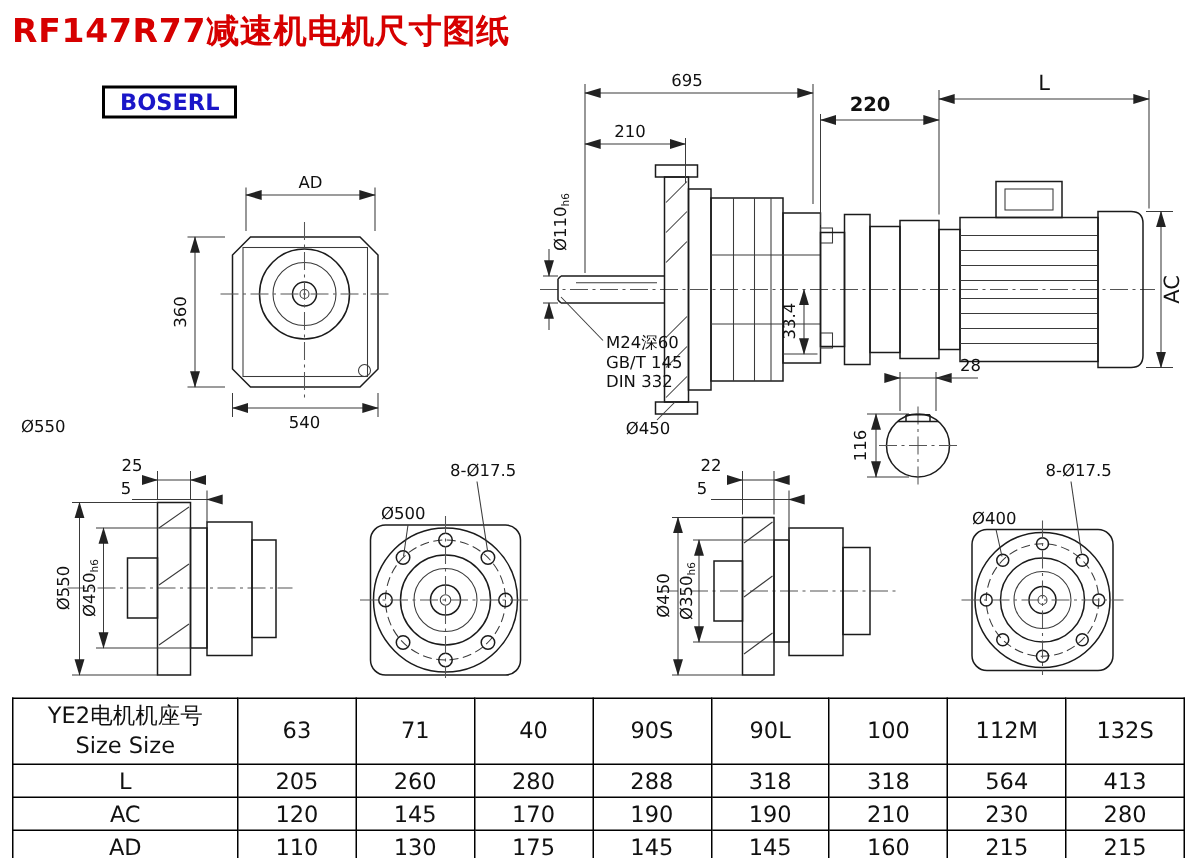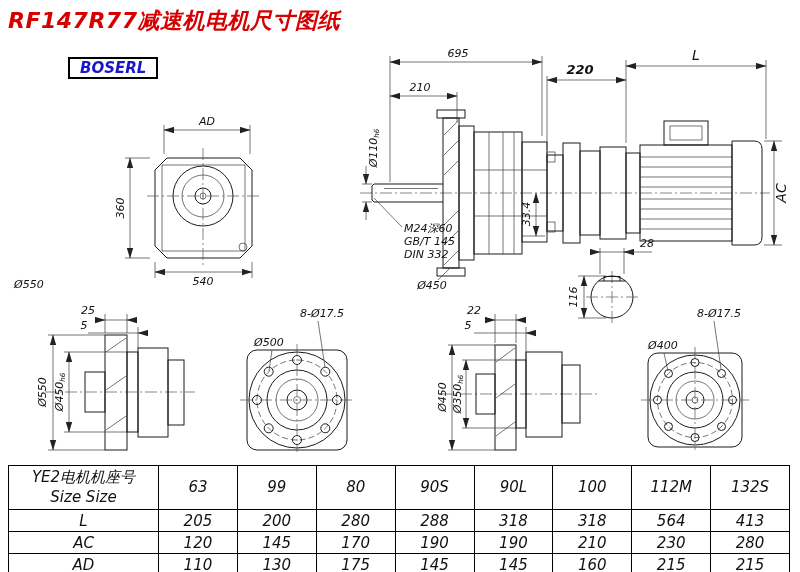--- a/index.html
+++ b/index.html
@@ -1,18 +1,18 @@
 <!DOCTYPE html>
 <html><head>
 <meta charset="utf-8">
 <style>
   * { margin:0; padding:0; box-sizing:border-box; }
   html,body { width:800px; height:572px; background:#fff; overflow:hidden;
     font-family:"DejaVu Sans","Liberation Sans",sans-serif; }
-  .page { position:relative; width:761px; height:572px; background:#fff;font-style:italic; }
+  .page { position:relative; width:761px; height:572px; background:#fff; }
   .title { position:absolute; left:8px; top:6px; font-size:22px; font-weight:bold;
     color:#d60000; letter-spacing:.5px; white-space:nowrap; }
   .logo { position:absolute; left:68px; top:57px; border:2px solid #000;
     padding:0 10px; font-size:15px; font-weight:bold; color:#1a16c8; background:#fff; }
   svg.draw { position:absolute; left:0; top:0; }
   .ln   { stroke:#1b1b1b; stroke-width:1; fill:none; }
   .thin { stroke:#3a3a3a; stroke-width:.7; fill:none; }
   .cl   { stroke:#555; stroke-width:.7; fill:none; stroke-dasharray:12 3 2 3; }
   .bc   { stroke:#3a3a3a; stroke-width:.7; fill:none; stroke-dasharray:6 3; }
   .ext  { stroke:#3a3a3a; stroke-width:.7; fill:none; }
@@ -272,32 +272,32 @@
         <col>
         <col>
     </colgroup>
     <tbody>
         <tr class="hdr">
       <td>
         <div>YE2电机机座号</div>
         <div>Size Size</div>
       </td>
       <td>63</td>
-      <td>99</td>
-      <td>80</td>
+      <td>71</td>
+      <td>40</td>
       <td>90S</td>
       <td>90L</td>
       <td>100</td>
       <td>112M</td>
       <td>132S</td>
     </tr>
     <tr>
       <td>L</td>
       <td>205</td>
-      <td>200</td>
+      <td>260</td>
       <td>280</td>
       <td>288</td>
       <td>318</td>
       <td>318</td>
       <td>564</td>
       <td>413</td>
     </tr>
     <tr>
       <td>AC</td>
       <td>120</td>

